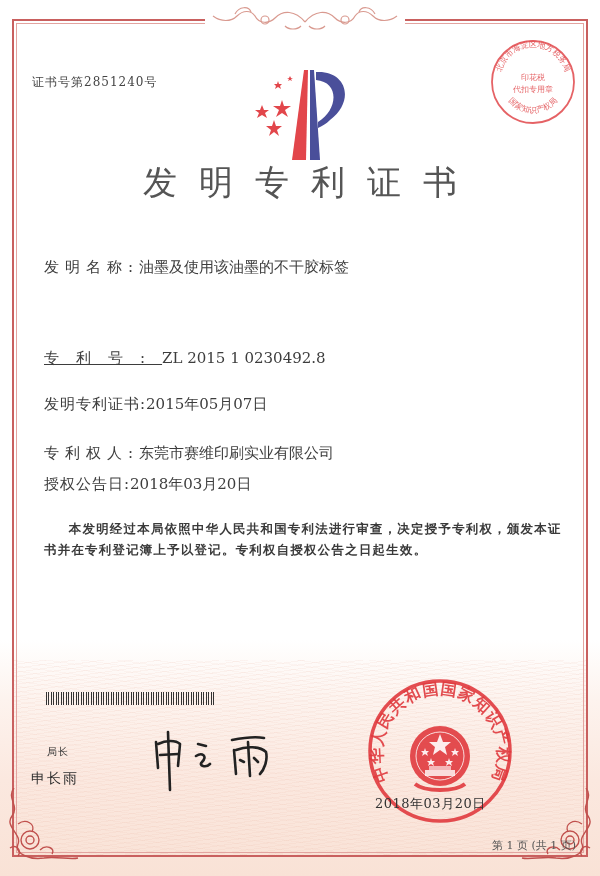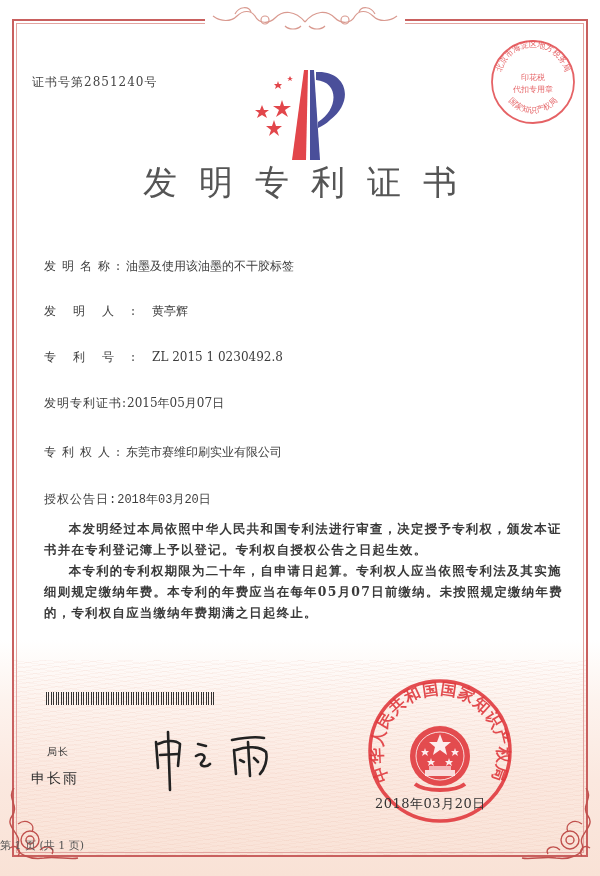--- a/index.html
+++ b/index.html
@@ -87,38 +87,38 @@
       font-family: "DejaVu Sans", "Liberation Sans", sans-serif;
       font-size: 34px;
       letter-spacing: 22px;
       text-indent: 22px;
       color: #555;
       font-weight: normal;
     }
     .field {
       position: absolute;
       left: 44px;
-      font-size: 12px;
+      font-size: 15px;
       color: #3d3d3d;
       white-space: nowrap;
     }
     .field .label {
       display: inline-block;
     }
     .f1 { top: 258px; }
     .f1 .label { letter-spacing: 6px; }
     .f2 { top: 303px; }
     .f2 .label { letter-spacing: 17px; }
     .f3 { top: 349px; }
-    .f3 .label { letter-spacing: 17px; }
+    .f3 .label { letter-spacing: 17px; text-decoration: underline; }
     .f4 { top: 395px; }
     .f4 .label { letter-spacing: 1px; }
     .f5 { top: 444px; }
     .f5 .label { letter-spacing: 6px; }
-    .f6 { top: 491px; font-family: Liberation Mono, monospace; }
+    .f6 { top: 475px; }
     .f6 .label { letter-spacing: 1px; }
 
     .paras {
       position: absolute;
       left: 44px;
       top: 518px;
       width: 530px;
       font-size: 12.4px;
       line-height: 21px;
       color: #3a3a3a;
@@ -167,21 +167,21 @@
       position: absolute;
       left: 375px; top: 795px;
       font-size: 13px;
       color: #333;
       letter-spacing: 0.5px;
     }
     .page-num {
       position: absolute;
       left: 0; width: 576px;
       top: 838px;
-      text-align: left;
+      text-align: right;
       font-size: 11px;
       color: #555;
     }
   </style>
 </head>
 <body>
 
 <div class="page">
   <div class="guilloche"></div>
 
@@ -259,39 +259,35 @@
       <text x="44" y="42" font-size="8" fill="#e0464a" opacity="0.85" text-anchor="middle" font-family="DejaVu Serif, serif">印花税</text>
       <text x="44" y="54" font-size="8" fill="#e0464a" opacity="0.85" text-anchor="middle" font-family="DejaVu Serif, serif">代扣专用章</text>
     </svg>
   </div>
 
   <div class="title">发明专利证书</div>
 
   <div class="field f1">
     <span class="label">发明名称:</span><span>油墨及使用该油墨的不干胶标签</span>
   </div>
-  <div class="field f2">
-    <span class="label">发明人:</span><span>黄亭辉</span>
-  </div>
   <div class="field f3">
     <span class="label">专利号:</span><span>ZL 2015 1 0230492.8</span>
   </div>
   <div class="field f4">
     <span class="label">发明专利证书:</span><span>2015年05月07日</span>
   </div>
   <div class="field f5">
     <span class="label">专利权人:</span><span>东莞市赛维印刷实业有限公司</span>
   </div>
   <div class="field f6">
     <span class="label">授权公告日:</span><span>2018年03月20日</span>
   </div>
 
   <div class="paras">
     <p>本发明经过本局依照中华人民共和国专利法进行审查，决定授予专利权，颁发本证书并在专利登记簿上予以登记。专利权自授权公告之日起生效。</p>
-    <p>本专利的专利权期限为二十年，自申请日起算。专利权人应当依照专利法及其实施细则规定缴纳年费。本专利的年费应当在每年05月07日前缴纳。未按照规定缴纳年费的，专利权自应当缴纳年费期满之日起终止。</p>
   </div>
 
   <div class="barcode"></div>
 
   <div class="director-title">局长</div>
   <div class="director-name">申长雨</div>
   <div class="signature">
     <svg width="130" height="65" viewBox="0 0 130 65">
       <g fill="none" stroke="#222" stroke-width="2.6" stroke-linecap="round" stroke-linejoin="round">
         <path d="M6 14 L8 40"></path>

